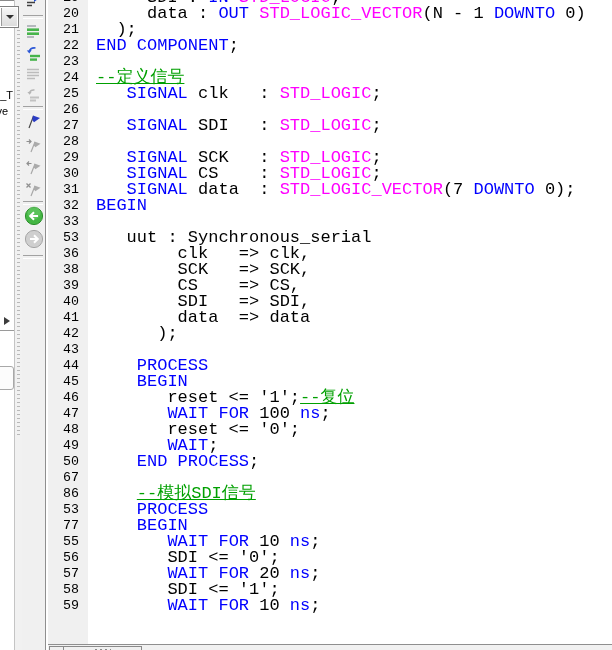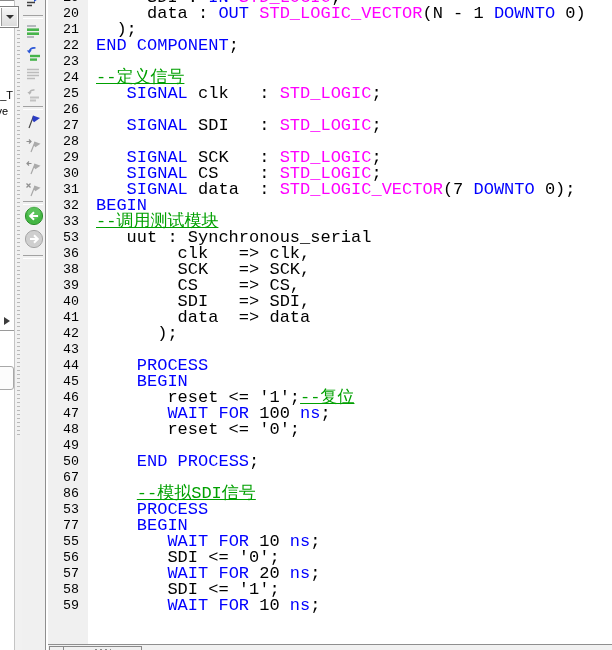--- a/index.html
+++ b/index.html
@@ -228,21 +228,20 @@
         <div class="row">
           <span class="num">31</span>
           <span class="code"><span class="tok-p">   </span><span class="tok-k">SIGNAL</span><span class="tok-p"> data  : </span><span class="tok-t">STD_LOGIC_VECTOR</span><span class="tok-p">(7 </span><span class="tok-k">DOWNTO</span><span class="tok-p"> 0);</span></span>
         </div>
         <div class="row">
           <span class="num">32</span>
           <span class="code"><span class="tok-k">BEGIN</span></span>
         </div>
         <div class="row">
           <span class="num">33</span>
-          <span class="code"><span class="tok-c">--调用测试模块</span></span>
         </div>
         <div class="row">
           <span class="num">53</span>
           <span class="code"><span class="tok-p">   uut : Synchronous_serial</span></span>
         </div>
         <div class="row">
           <span class="num">36</span>
           <span class="code"><span class="tok-p">        clk   =&gt; clk,</span></span>
         </div>
         <div class="row">
@@ -284,20 +283,21 @@
         <div class="row">
           <span class="num">47</span>
           <span class="code"><span class="tok-p">       </span><span class="tok-k">WAIT FOR</span><span class="tok-p"> 100 </span><span class="tok-k">ns</span><span class="tok-p">;</span></span>
         </div>
         <div class="row">
           <span class="num">48</span>
           <span class="code"><span class="tok-p">       reset &lt;= '0';</span></span>
         </div>
         <div class="row">
           <span class="num">49</span>
+          <span class="code"><span class="tok-p">       </span><span class="tok-k">WAIT</span><span class="tok-p">;</span></span>
         </div>
         <div class="row">
           <span class="num">50</span>
           <span class="code"><span class="tok-p">    </span><span class="tok-k">END PROCESS</span><span class="tok-p">;</span></span>
         </div>
         <div class="row">
           <span class="num">67</span>
           <span class="code"></span>
         </div>
         <div class="row">

